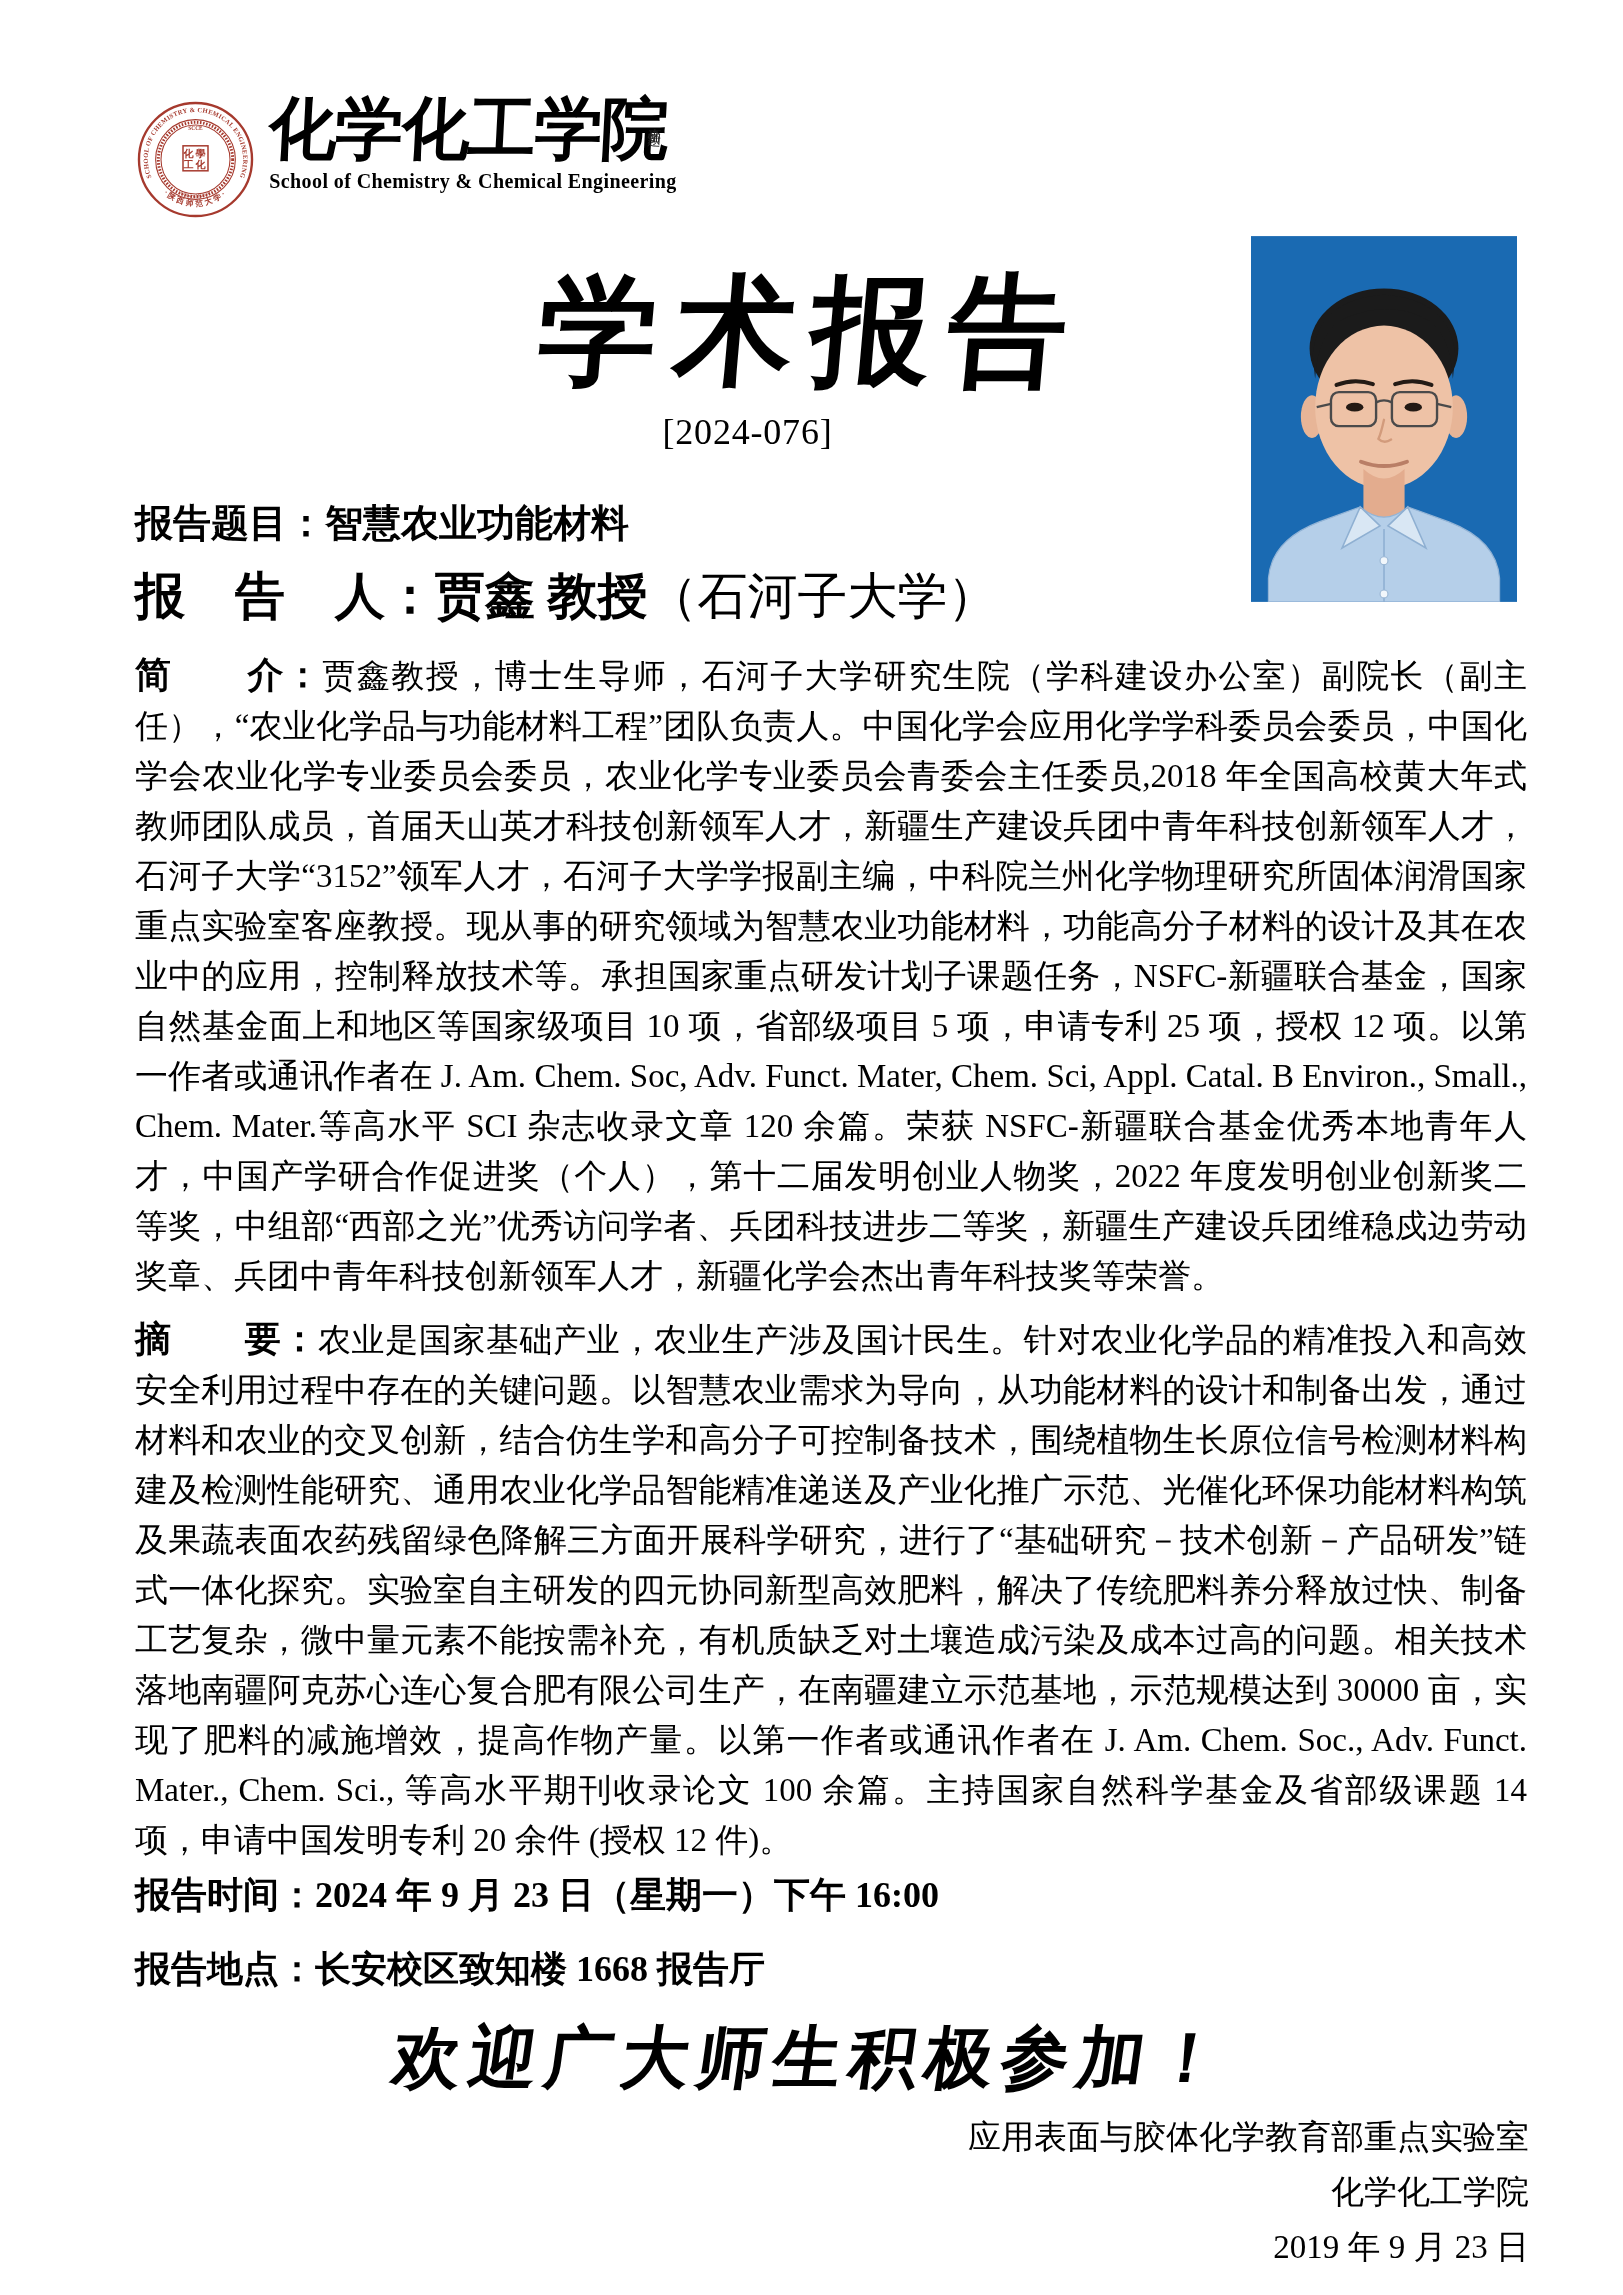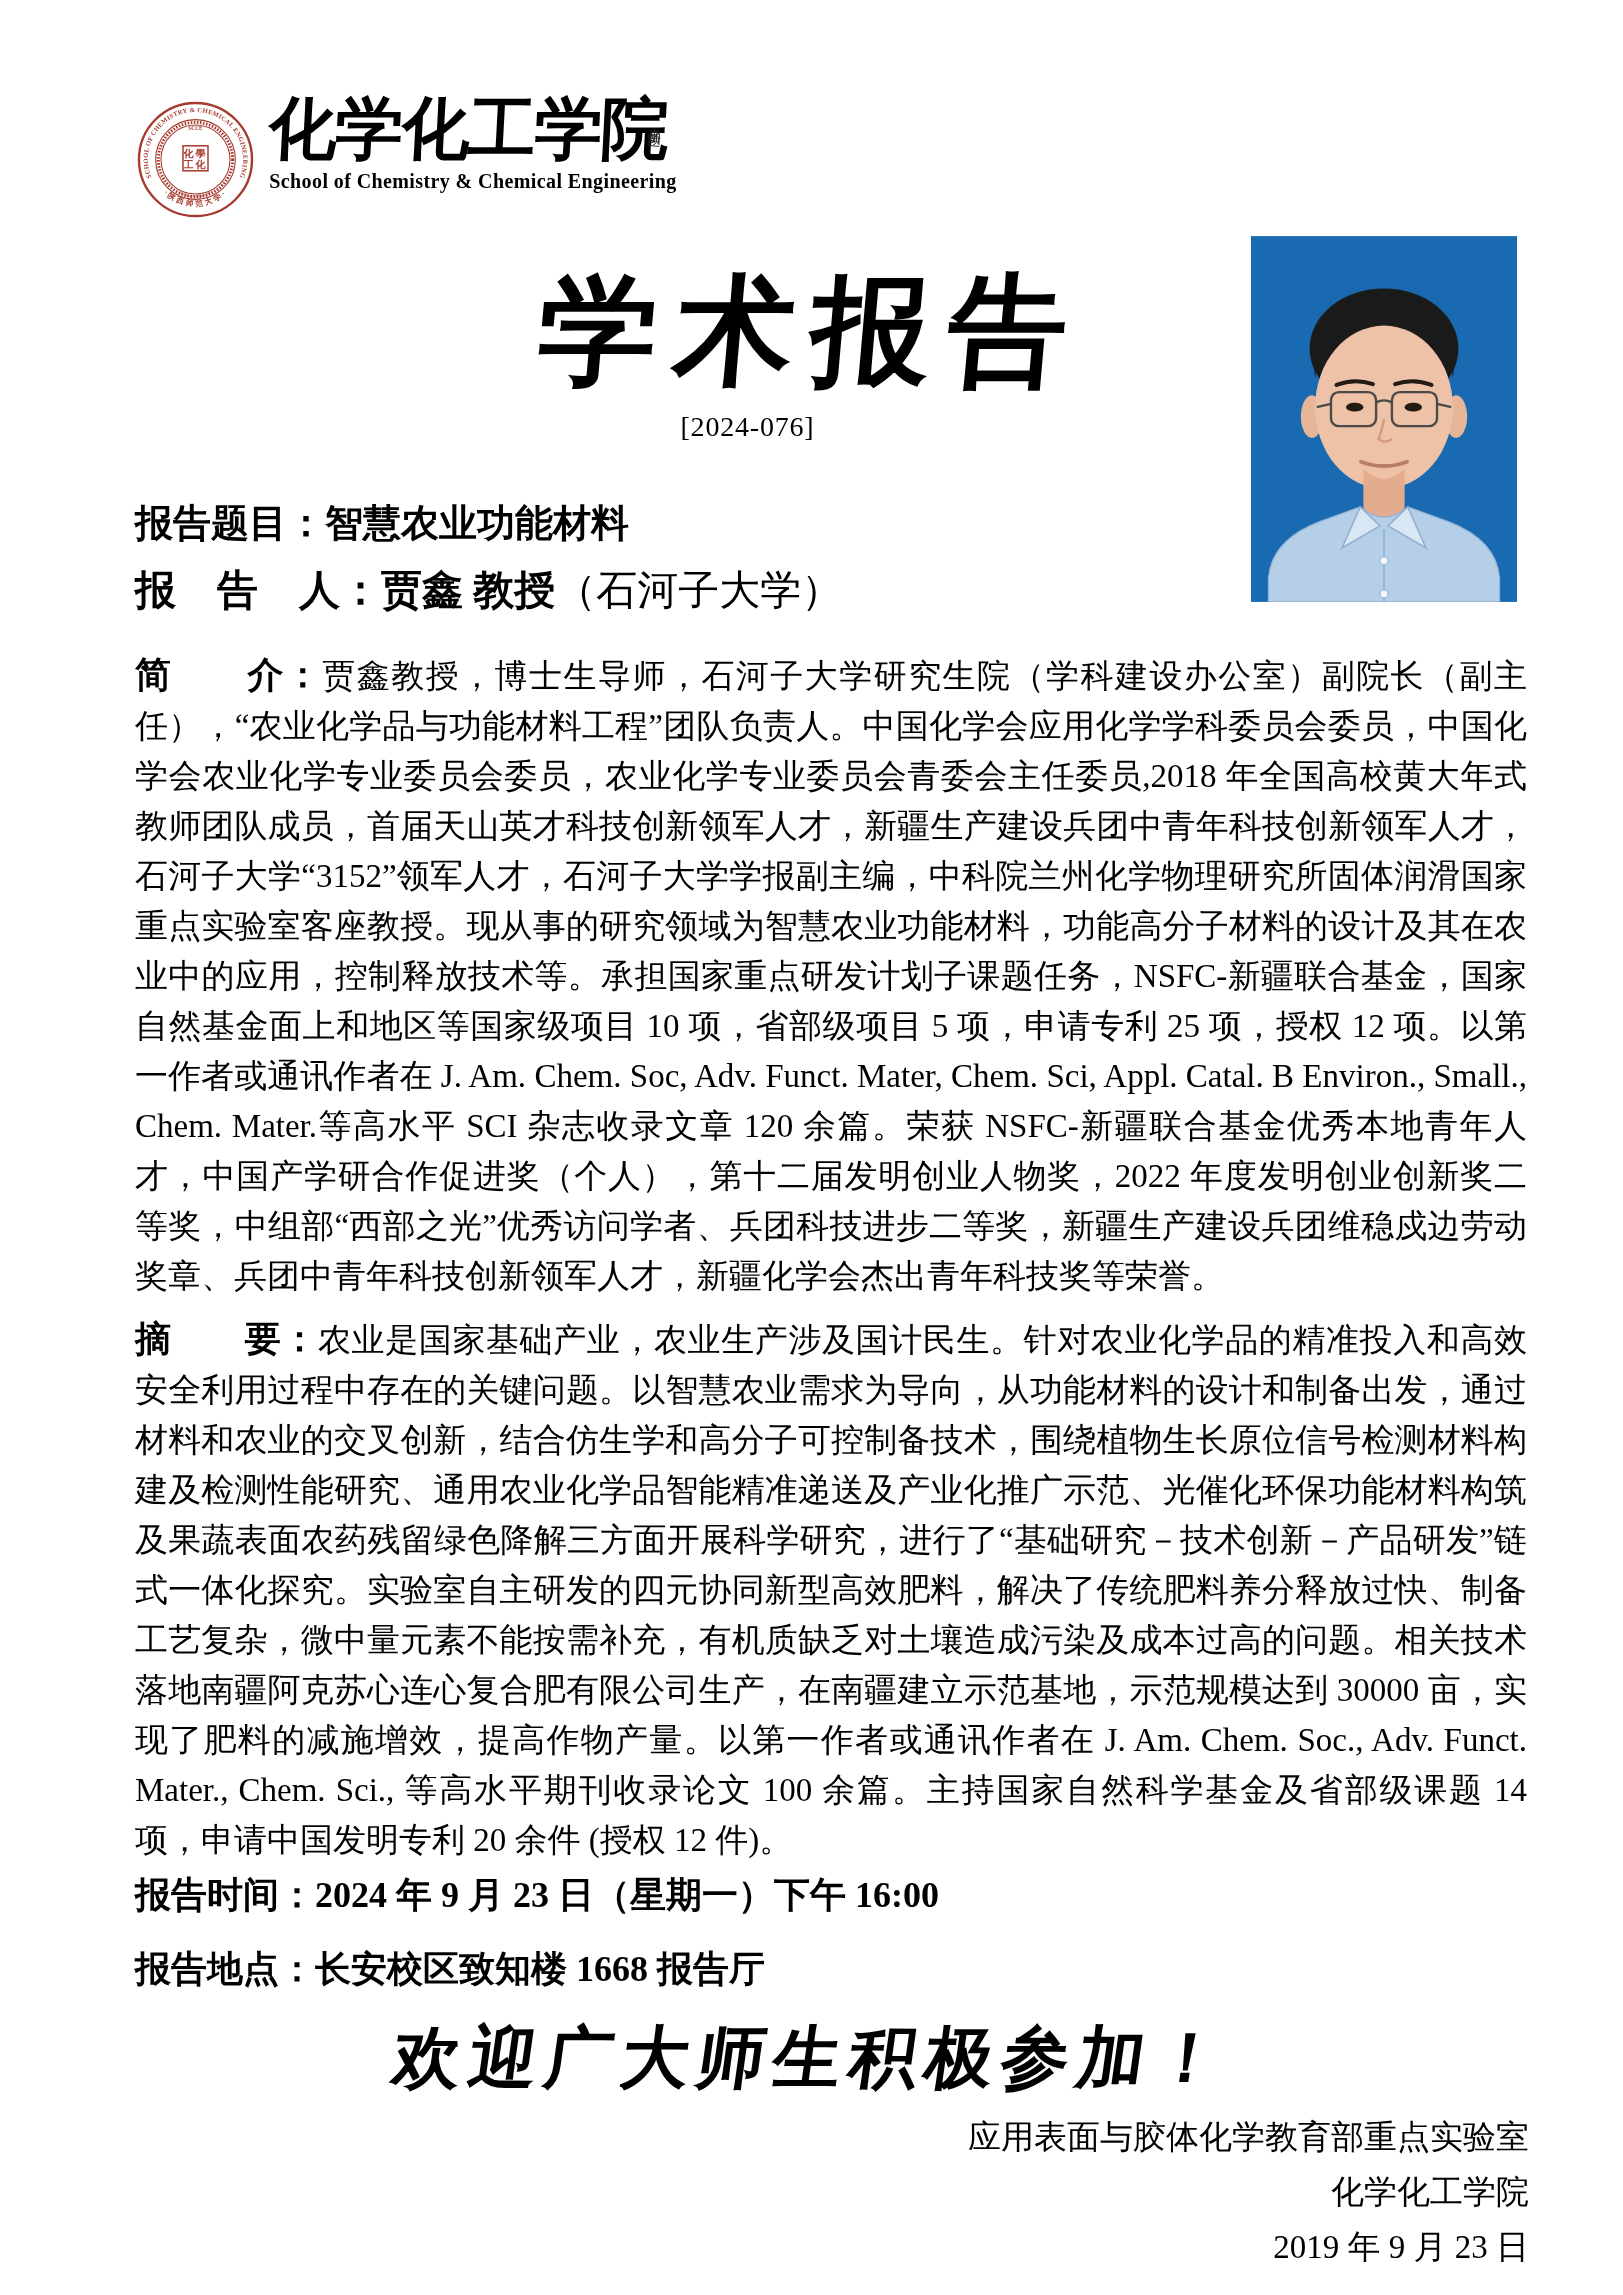--- a/index.html
+++ b/index.html
@@ -39,30 +39,30 @@
   .main-title {
     left:0; top:252px; width:1623px;
     text-align:center;
     font-size:119px; font-weight:900; letter-spacing:17.4px;
     transform:skewX(-5deg);
     white-space:nowrap;
   }
   .serial-number {
     left:0; top:411px; width:1495px;
     text-align:center;
-    font-size:28px; letter-spacing:0.8px;
+    font-size:36px; letter-spacing:0.8px;
   }
 
   
   .photo { left:1251px; top:236px; width:266px; height:366px; }
 
   
   .field-line { left:135px; white-space:nowrap; }
   .field-topic   { top:498px; font-size:38px; font-weight:700; }
-  .field-speaker { top:563px; font-size:41px; }
+  .field-speaker { top:563px; font-size:50px; }
   .field-speaker .lbl, .field-speaker .val { font-weight:700; }
   .field-speaker .aff { font-weight:400; }
 
   
   .para {
     left:135px; width:1392px;
     font-size:33px; line-height:50px;
     text-align:justify;
     overflow-wrap:break-word;
   }

